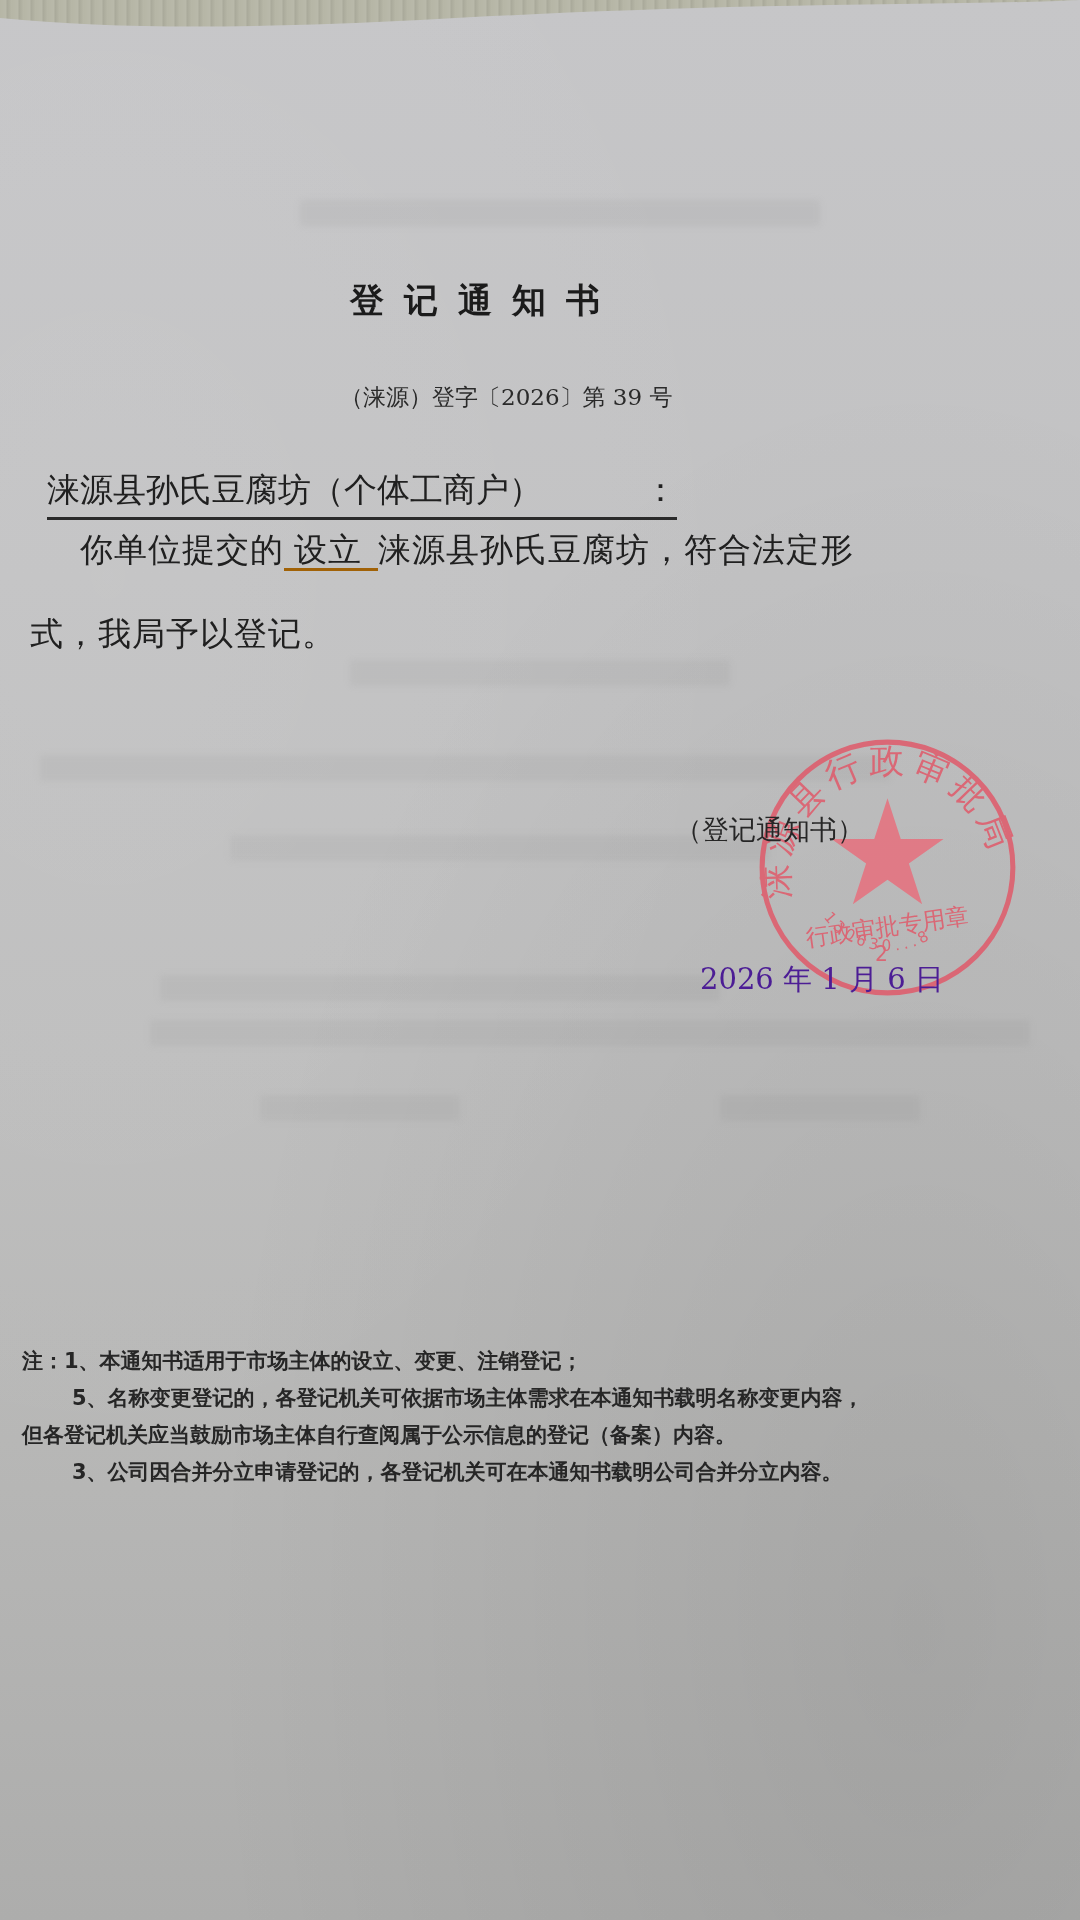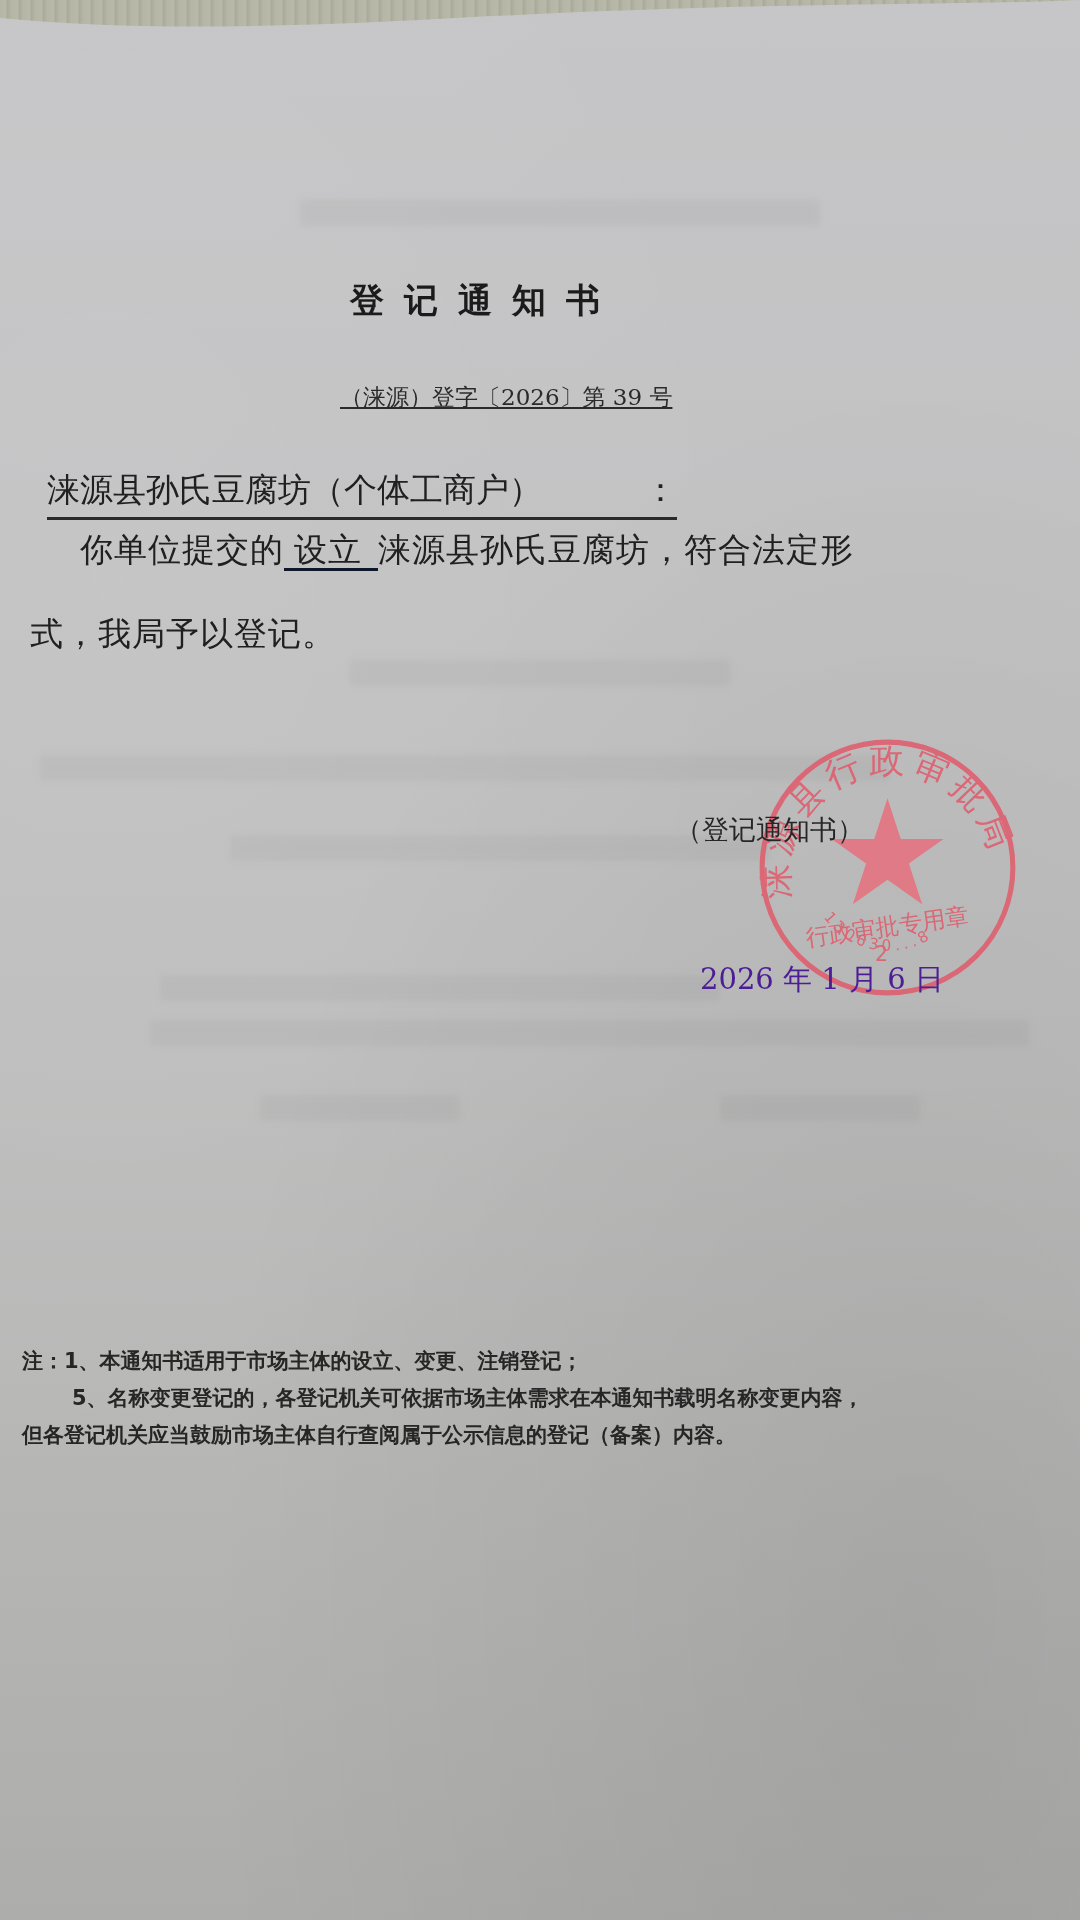--- a/index.html
+++ b/index.html
@@ -55,21 +55,20 @@
       left: 350px; top: 278px;
       font-size: 34px;
       letter-spacing: 20px;
       font-weight: bold;
       font-family: "DejaVu Sans", "Liberation Sans", sans-serif;
     }
     .docno {
       left: 340px; top: 382px;
       font-size: 23px;
       color: #2a2a2a;
-      text-decoration: underline;
     }
     .recipient {
       left: 40px; top: 468px;
       font-size: 33px;
       color: #202020;
       width: 630px;
       border-bottom: 3px solid #2a2a2a;
       padding-bottom: 4px;
       margin-left: 7px;
     }
@@ -79,21 +78,21 @@
       top: 0;
     }
     .body1 {
       left: 80px; top: 528px;
       font-size: 33px;
       letter-spacing: 1px;
       color: #202020;
     }
     .body1 .fill {
       display: inline-block;
-      border-bottom: 3px solid #0f172a;
+      border-bottom: 3px solid #a16207;
       padding: 0 16px 0 10px;
       line-height: 1.1;
     }
     .body2 {
       left: 30px; top: 612px;
       font-size: 33px;
       letter-spacing: 1px;
       color: #202020;
     }
     .seal-label {
@@ -181,14 +180,15 @@
   <div class="cn seal-label">（登记通知书）</div>
 
   <div class="cn date">2026 年 1 月 6 日</div>
 
   <div class="notes">
     <div class="note-line">
       <span>注：</span><span>1、本通知书适用于市场主体的设立、变更、注销登记；</span>
     </div>
     <div class="note-line indent">5、名称变更登记的，各登记机关可依据市场主体需求在本通知书载明名称变更内容，</div>
     <div class="note-line">但各登记机关应当鼓励市场主体自行查阅属于公示信息的登记（备案）内容。</div>
+    <div class="note-line indent">3、公司因合并分立申请登记的，各登记机关可在本通知书载明公司合并分立内容。</div>
   </div>
 </div>
 
 </body></html>

